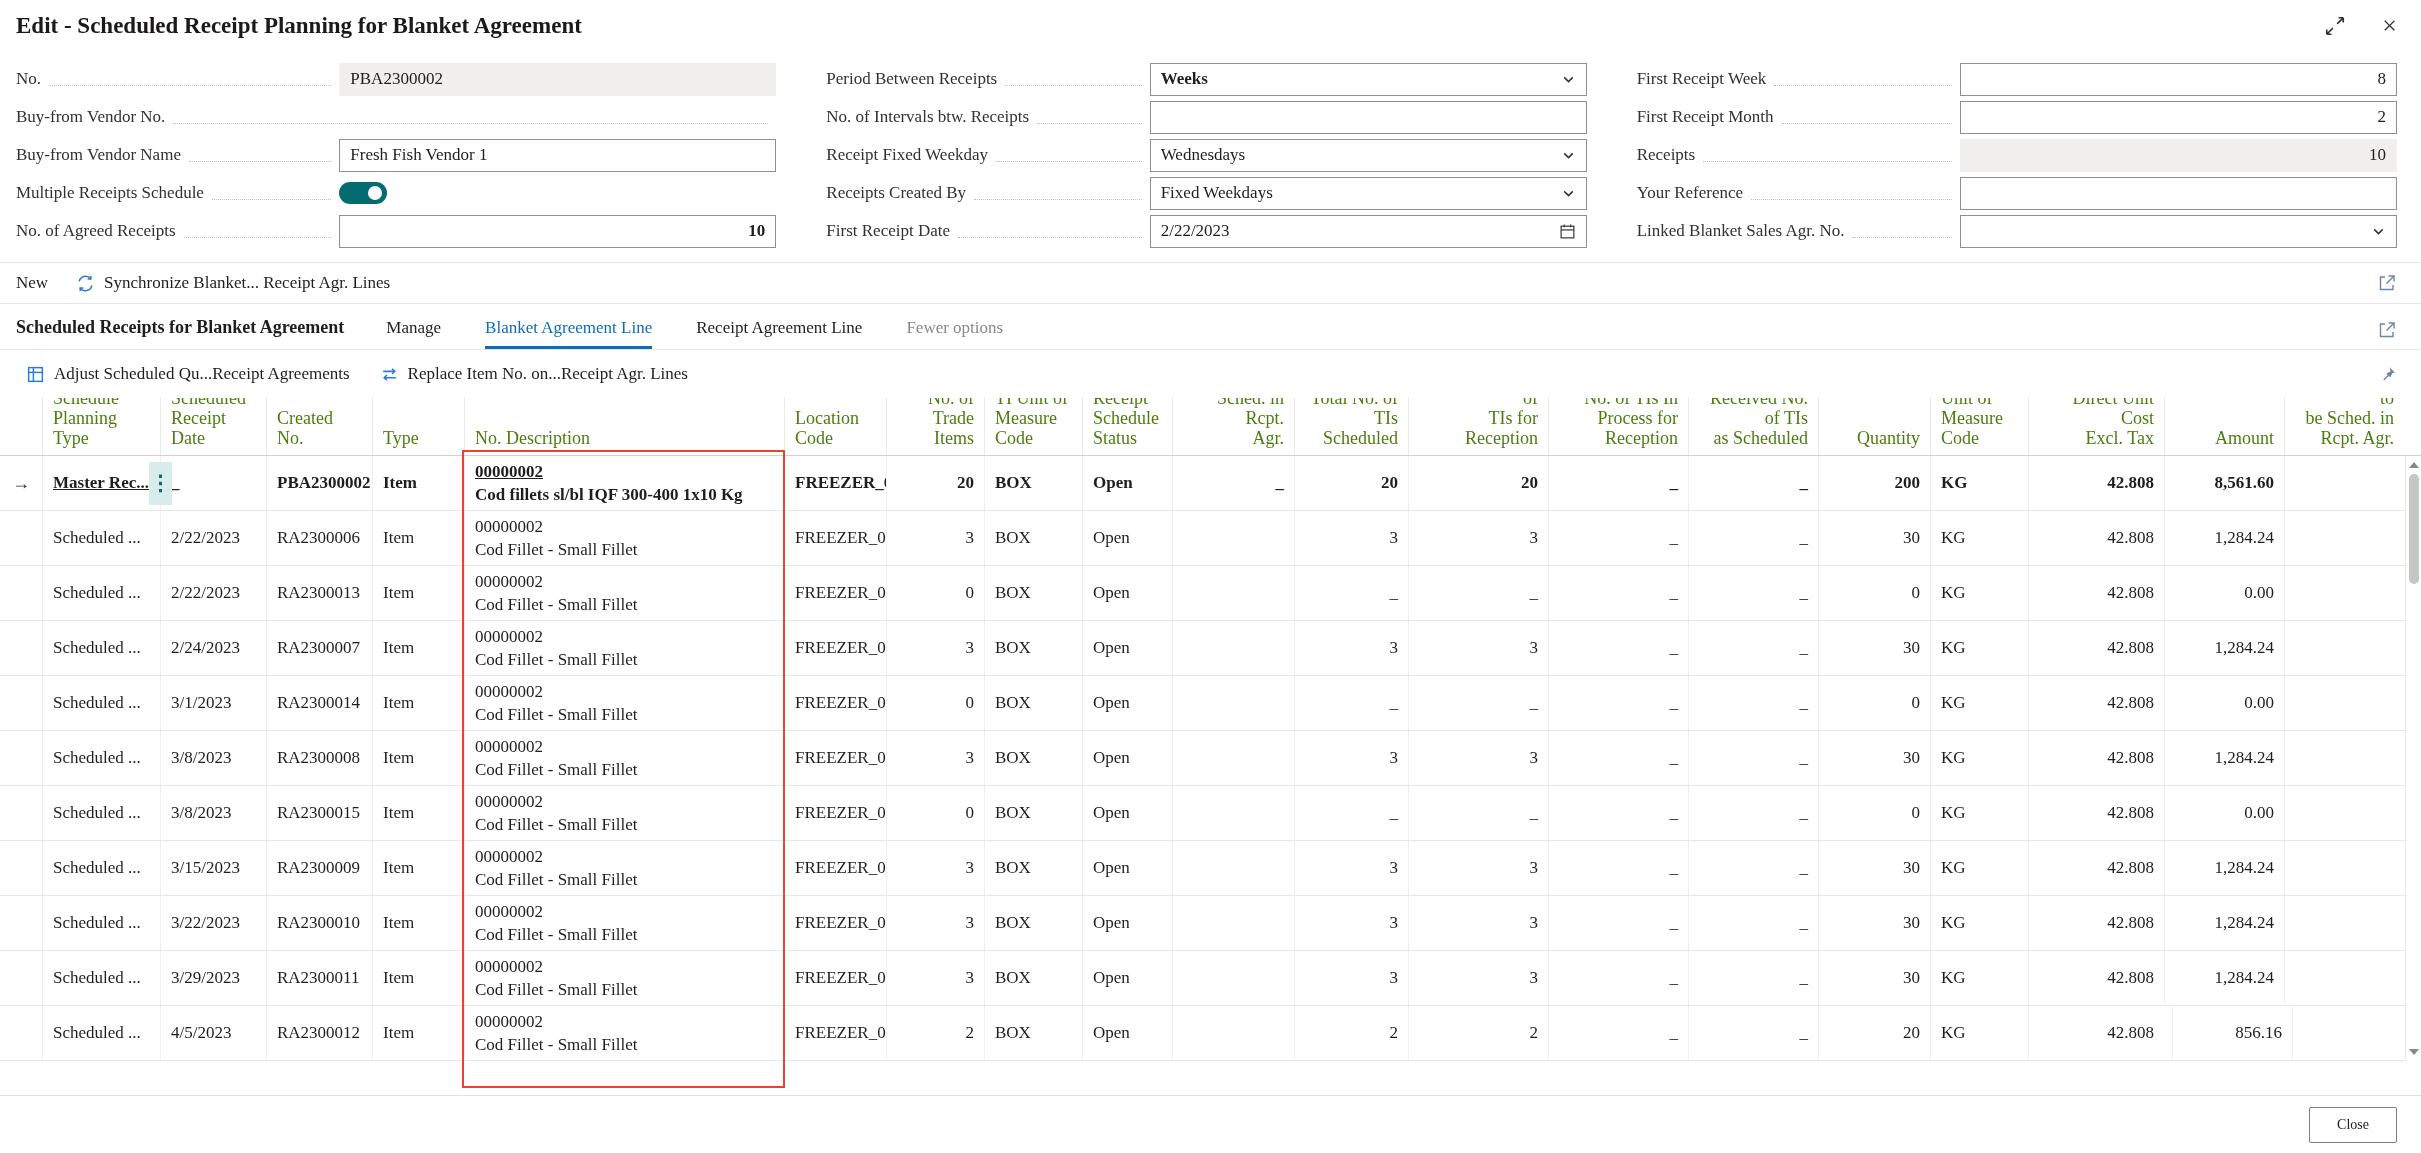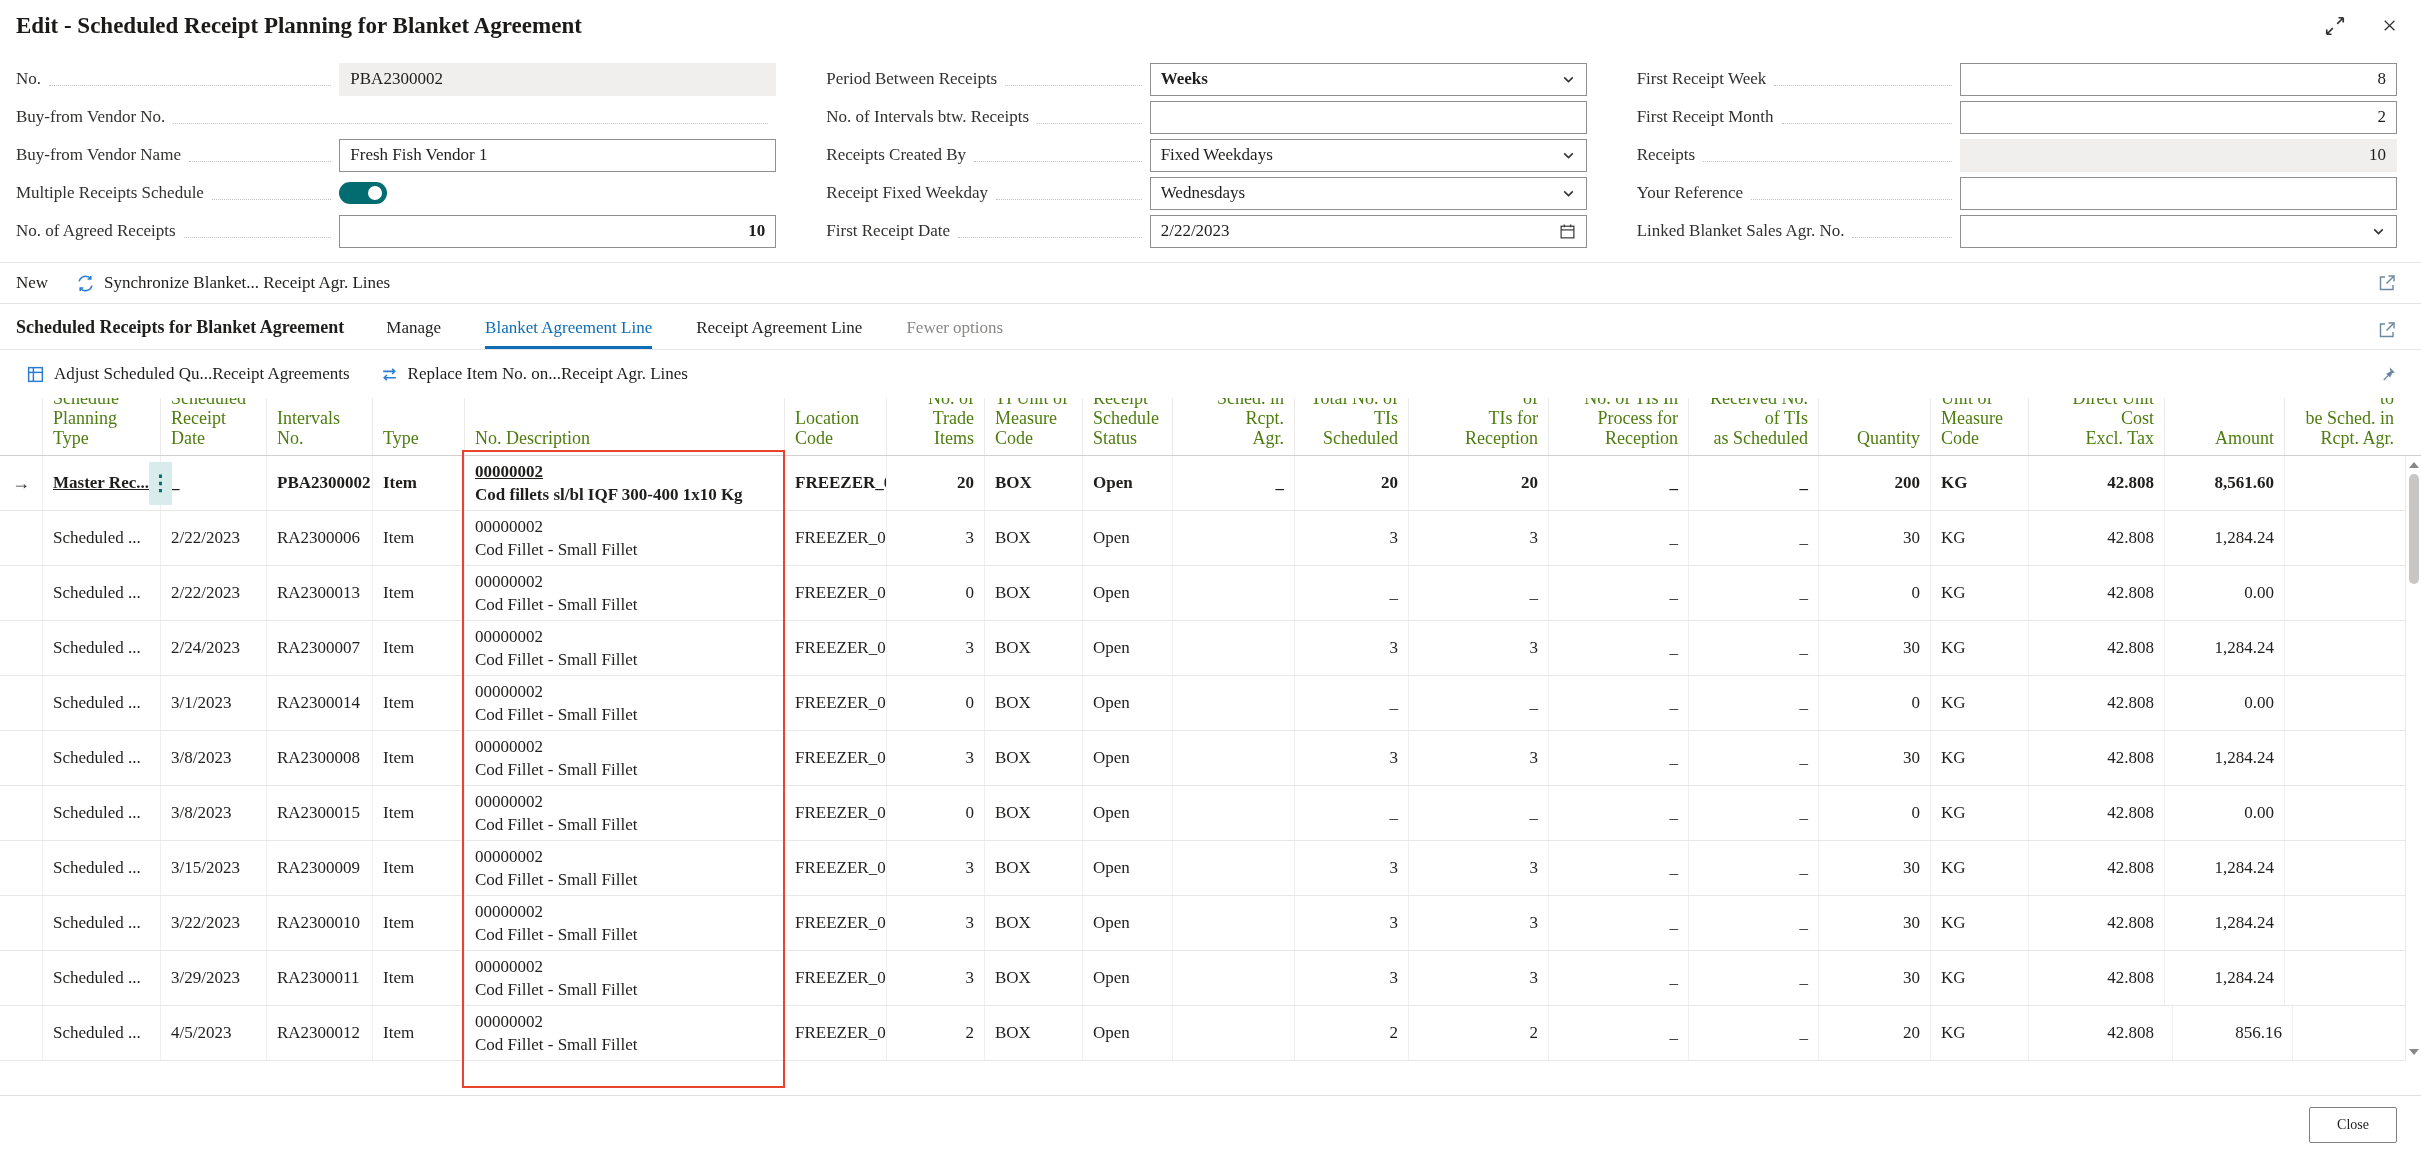--- a/index.html
+++ b/index.html
@@ -151,36 +151,36 @@
           </div>
         </div>
         <div class="field">
           <div class="lbl">No. of Intervals btw. Receipts</div>
           <div class="dots"></div>
           <div class="ctrl">
             <div class="val"></div>
           </div>
         </div>
         <div class="field">
-          <div class="lbl">Receipts Created By</div>
-          <div class="dots"></div>
-          <div class="ctrl">
-            <div class="val">Fixed Weekdays</div>
+          <div class="lbl">Receipt Fixed Weekday</div>
+          <div class="dots"></div>
+          <div class="ctrl">
+            <div class="val">Wednesdays</div>
             <div class="ctrl-icon">
               <svg width="15" height="15" viewBox="0 0 14 14" fill="none" stroke="#323130" stroke-width="1.4">
                 <path d="M3 5l4 4 4-4"></path>
               </svg>
             </div>
           </div>
         </div>
         <div class="field">
-          <div class="lbl">Receipt Fixed Weekday</div>
-          <div class="dots"></div>
-          <div class="ctrl">
-            <div class="val">Wednesdays</div>
+          <div class="lbl">Receipts Created By</div>
+          <div class="dots"></div>
+          <div class="ctrl">
+            <div class="val">Fixed Weekdays</div>
             <div class="ctrl-icon">
               <svg width="15" height="15" viewBox="0 0 14 14" fill="none" stroke="#323130" stroke-width="1.4">
                 <path d="M3 5l4 4 4-4"></path>
               </svg>
             </div>
           </div>
         </div>
         <div class="field">
           <div class="lbl">First Receipt Date</div>
           <div class="dots"></div>
@@ -316,21 +316,21 @@
   </div>
 
   <div class="grid">
     <div class="grid-head">
         <div class="hcell gutter"></div>
         <div class="hcell" style="width: 118px; flex: 0 0 118px;">Schedule
 Planning
 Type</div>
         <div class="hcell" style="width: 106px; flex: 0 0 106px;">Scheduled
 Receipt Date</div>
-        <div class="hcell" style="width: 106px; flex: 0 0 106px;">Intervals No.</div>
+        <div class="hcell" style="width: 106px; flex: 0 0 106px;">Created No.</div>
         <div class="hcell" style="width: 92px; flex: 0 0 92px;">Type</div>
         <div class="hcell" style="width: 320px; flex: 0 0 320px;">No. Description</div>
         <div class="hcell" style="width: 102px; flex: 0 0 102px;">Location Code</div>
         <div class="hcell right" style="width: 98px; flex: 0 0 98px;">No. of Trade
 Items</div>
         <div class="hcell" style="width: 98px; flex: 0 0 98px;">TI Unit of
 Measure Code</div>
         <div class="hcell" style="width: 90px; flex: 0 0 90px;">Receipt
 Schedule
 Status</div>

